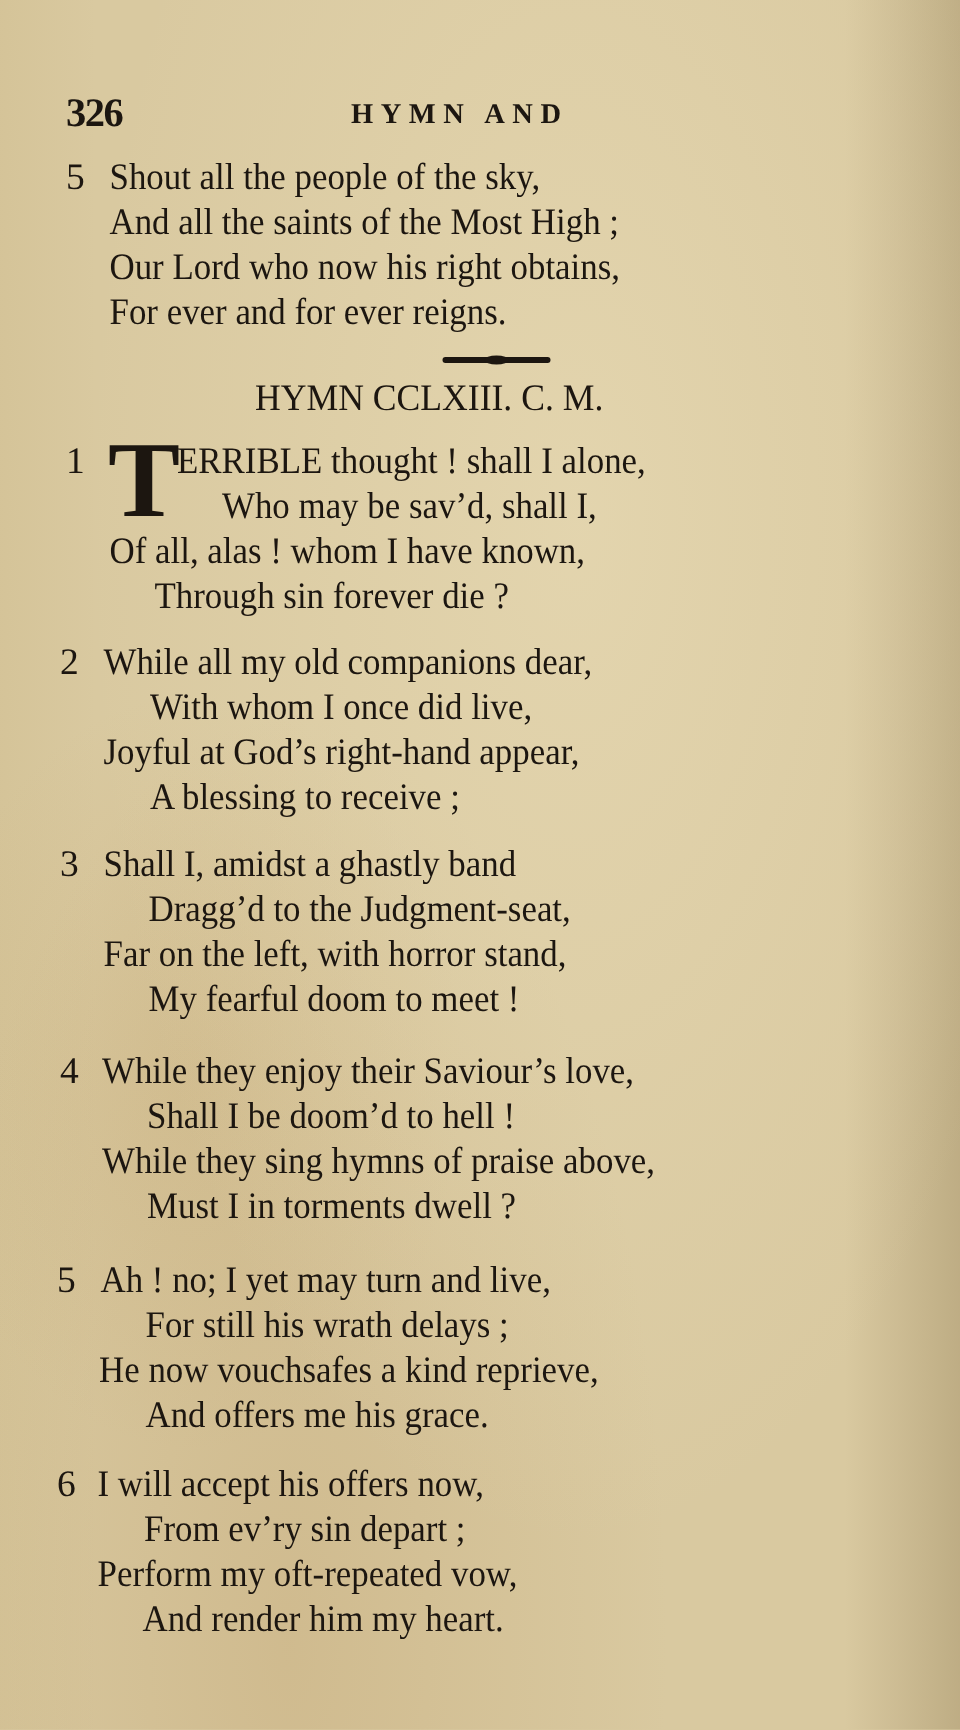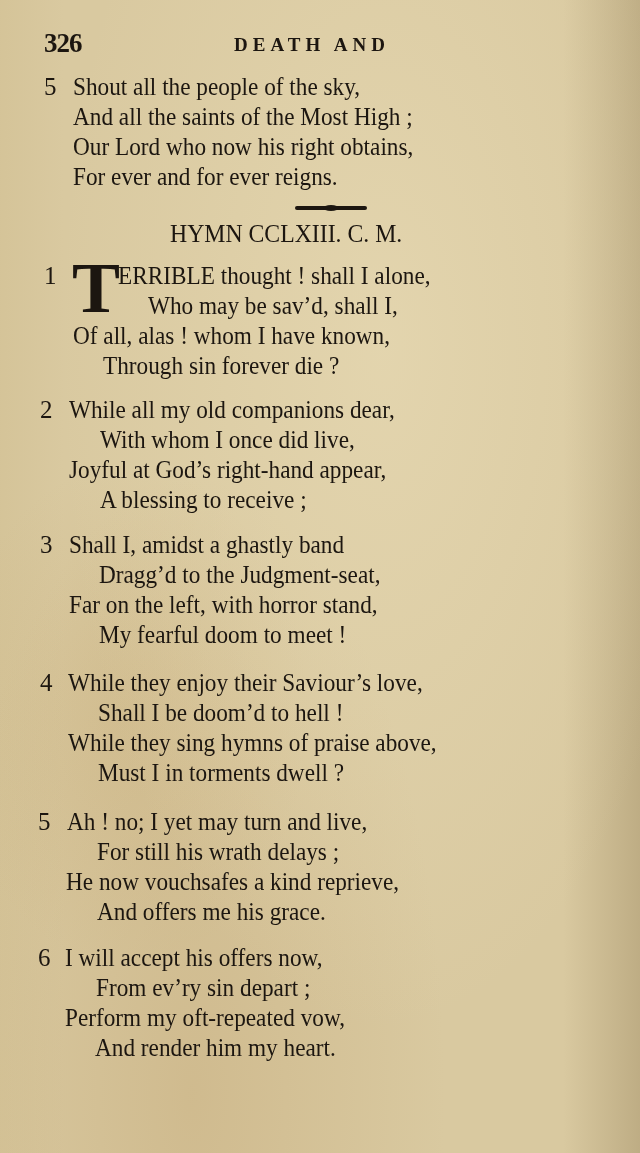--- a/index.html
+++ b/index.html
@@ -8,39 +8,39 @@
       background: #d9c9a0;
       background-image:
         radial-gradient(ellipse at 60% 30%, rgba(235,222,185,0.55), rgba(0,0,0,0) 60%),
         radial-gradient(ellipse at 30% 95%, rgba(190,160,110,0.35), rgba(0,0,0,0) 40%),
         radial-gradient(ellipse at 20% 62%, rgba(195,165,110,0.25), rgba(0,0,0,0) 25%),
         linear-gradient(to right, rgba(200,180,130,0.25) 0%, rgba(0,0,0,0) 10%, rgba(0,0,0,0) 88%, rgba(140,120,80,0.35) 100%);
       font-family: "Liberation Serif", "DejaVu Serif", serif;
       color: #1c1610;
       position: relative;
     }
-    .page { position: absolute; inset: 0; }
+    .page { position: absolute; inset: 0; margin-top: 32px; }
     .header { position: absolute; top: 28px; left: 44px; width: 440px; height: 30px; }
     .page-num { position: absolute; left: 0; top: 0; font-size: 27px; font-weight: bold; letter-spacing: -1px; }
     .running-title { position: absolute; left: 190px; top: 6px; font-size: 19px; letter-spacing: 5px; font-weight: bold; }
     .line { position: absolute; font-size: 25px; white-space: nowrap; letter-spacing: 0px; transform: scaleX(0.93); transform-origin: left center; }
     .num { position: absolute; font-size: 25px; }
     .rule { position: absolute; left: 295px; top: 206px; width: 72px; height: 4px; background: #1c1610; border-radius: 2px; }
     .rule::after { content: ""; position: absolute; left: 28px; top: -1px; width: 16px; height: 6px; background: #1c1610; border-radius: 50%; }
     .hymn-title { position: absolute; left: 170px; top: 220px; font-size: 25px; white-space: nowrap; transform: scaleX(0.95); transform-origin: left center; }
     .dropcap { position: absolute; left: 72px; top: 252px; font-size: 72px; line-height: 1; font-weight: bold; }
   </style>
 </head>
 <body>
 
 <div class="page">
 
   <div class="header">
     <span class="page-num">326</span>
-    <span class="running-title">DEATH AND</span>
+    <span class="running-title">HYMN AND</span>
   </div>
 
   <div>
     <span class="num" style="left:44px;top:73px">5</span>
     <span class="line" style="left:73px;top:73px">Shout all the people of the sky,</span>
     <span class="line" style="left:73px;top:103px">And all the saints of the Most High ;</span>
     <span class="line" style="left:73px;top:133px">Our Lord who now his right obtains,</span>
     <span class="line" style="left:73px;top:163px">For ever and for ever reigns.</span>
   </div>
 

